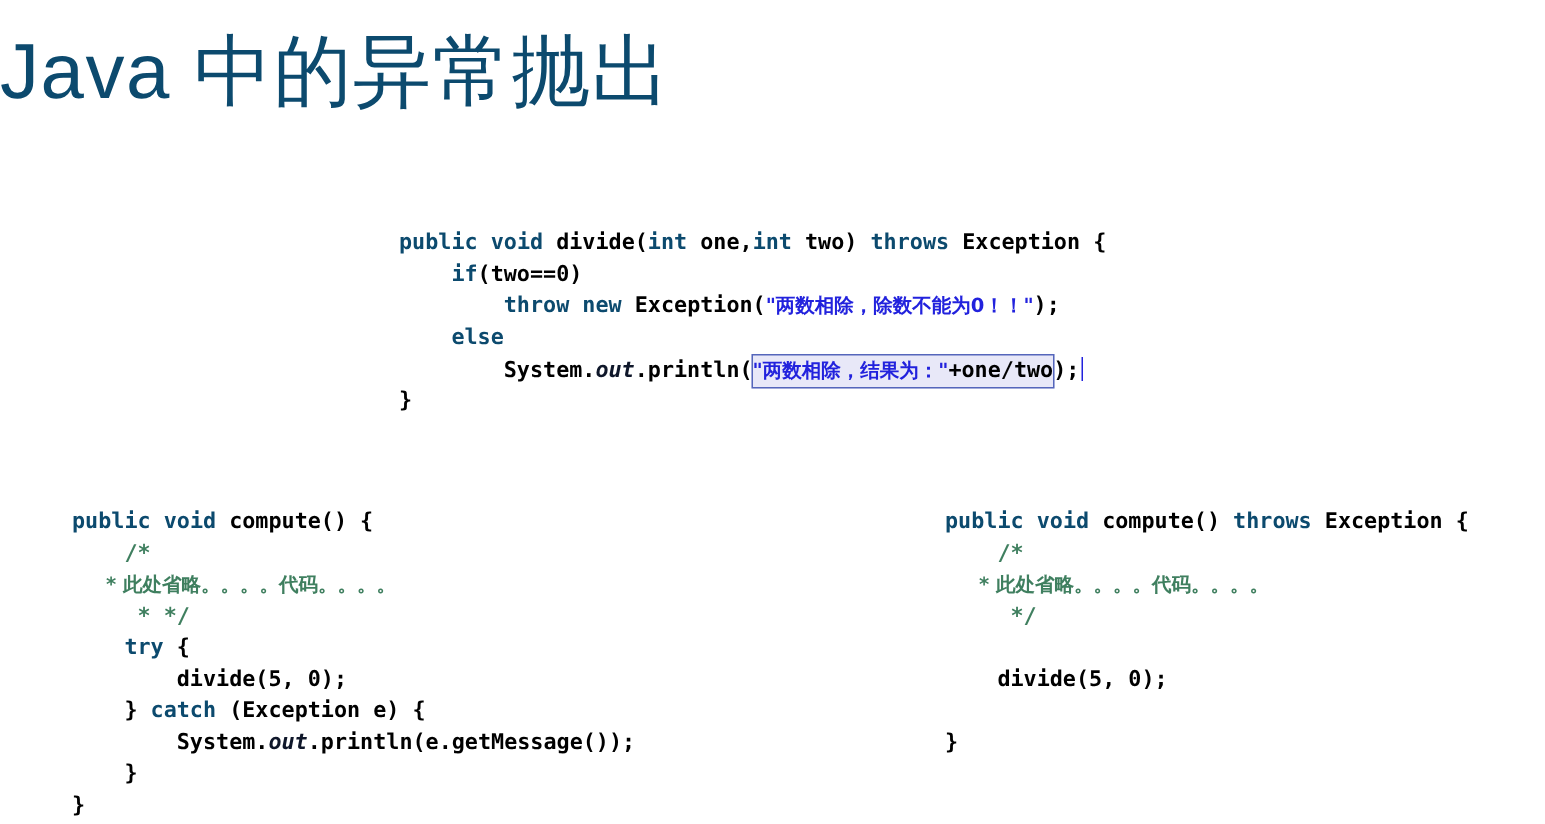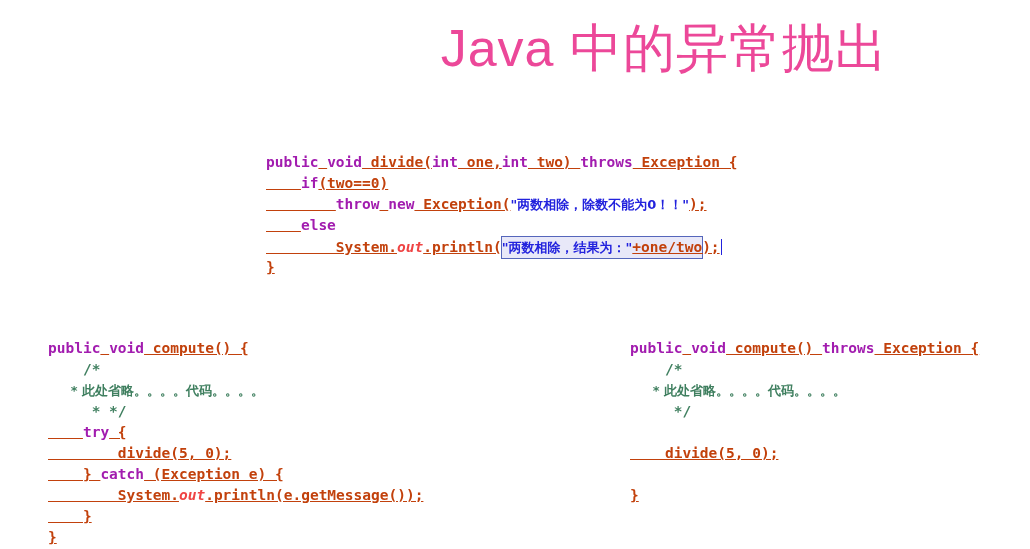--- a/index.html
+++ b/index.html
@@ -16,26 +16,26 @@
     font-family: "Liberation Sans", "DejaVu Sans", sans-serif;
     -webkit-font-smoothing: antialiased;
   }
 
   
   .slide-title {
     position: absolute;
     top: 16px;
     left: 0;
     width: 888px;
-    text-align: right;
+    text-align: left;
     font-family: "Liberation Sans", "DejaVu Sans", sans-serif;
     font-size: 52px;
     line-height: 64px;
     font-weight: 400;
-    color: #ec4899;
+    color: #0c4a6e;
     letter-spacing: 1px;
     white-space: pre;
   }
 
   
   .code-block {
     position: absolute;
     font-family: "DejaVu Sans Mono", "Liberation Mono", monospace;
     font-size: 14.5px;
     line-height: 21px;
@@ -47,25 +47,25 @@
   .code-block .line {
     height: 21px;
     white-space: pre;
   }
 
   #code-divide   { left: 266px; top: 152px; }
   #code-compute-try   { left: 48px;  top: 338px; }
   #code-compute-throws{ left: 630px; top: 338px; }
 
   
-  .tok-kw      { color: #a21caf; }          
-  .tok-plain   { color: #c2410c; text-decoration: underline; }
+  .tok-kw      { color: #0c4a6e; }          
+  .tok-plain   { color: #000000; }
   .tok-str     { color: #2222dd; }          
   .tok-cmt     { color: #3f7f5f; }          
-  .tok-field   { color: #ef4444; font-style: italic; }  
+  .tok-field   { color: #0f172a; font-style: italic; }  
 
   
   .cjk { font-family: "DejaVu Sans", "Liberation Sans", sans-serif; font-size: 13px; }
 
   
   .selection {
     display: inline-block;
     background: #e8e8f8;
     border: 1px solid #5566bb;
     margin: 0 -1px;

